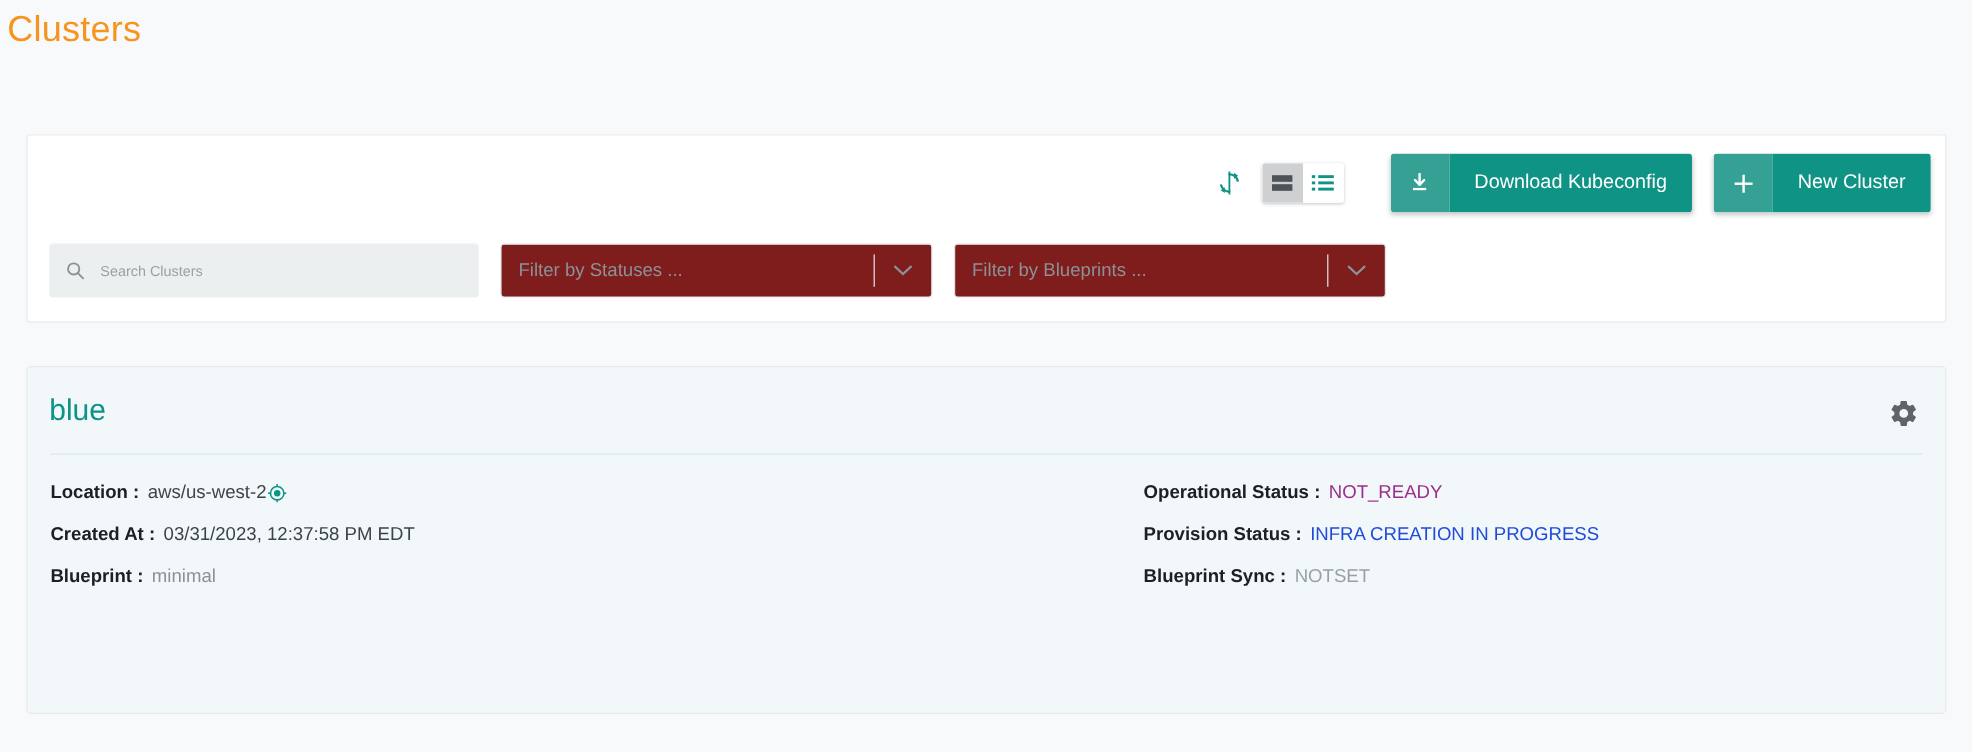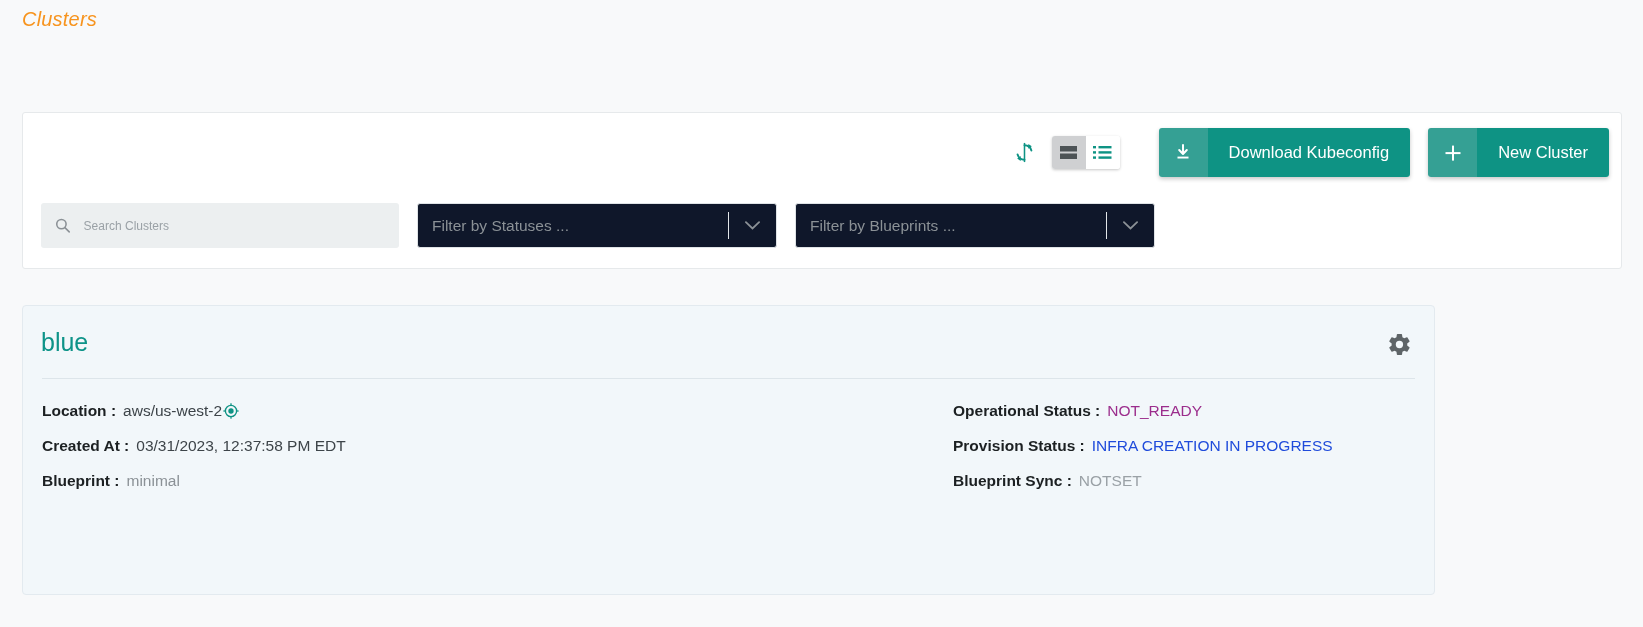--- a/index.html
+++ b/index.html
@@ -7,24 +7,23 @@
     margin: 0; padding: 0;
     width: 1643px; height: 627px;
     background: #f7f9fa;
     font-family: "Liberation Sans", sans-serif;
     overflow: hidden;
   }
   .page { position: relative; width: 1643px; height: 627px; background: #f8f9fa; }
 
   
   .page-title {
-    position: absolute; left: 22px; top: 8px;
-    font-size: 20px; color: #f7941e; font-weight: 400;
+    position: absolute; left: 6px; top: 8px;
+    font-size: 30px; color: #f7941e; font-weight: 400;
     letter-spacing: .2px;
-    font-style: italic;
   }
   .page-desc {
     position: absolute; left: 23px; top: 68px;
     font-size: 15.5px; color: #555b60; font-style: italic;
   }
 
   
   .toolbar-panel {
     position: absolute; left: 22px; top: 112px;
     width: 1600px; height: 157px;
@@ -72,39 +71,39 @@
     padding: 0 14px; gap: 11px;
   }
   .search-box input {
     border: none; background: transparent; outline: none;
     font-size: 12px; color: #6f767b; width: 100%;
     font-family: "Liberation Sans", sans-serif;
   }
   .search-box input::placeholder { color: #9aa1a6; }
 
   .select-box {
-    width: 360px; height: 45px; background: #0f172a;
+    width: 360px; height: 45px; background: #7f1d1d;
     border: 1px solid #dfe3e6; border-radius: 3px;
     display: flex; align-items: center; margin-left: 18px;
     position: relative;
   }
   .select-box .sel-text {
     flex: 1; padding-left: 14px; font-size: 15.5px; color: #8b9196;
     white-space: nowrap; overflow: hidden;
   }
   .select-box .divider { width: 1px; height: 27px; background: #e2e6e9; }
   .select-box .caret {
     width: 47px; display: flex; align-items: center; justify-content: center;
     color: #8b9196;
   }
 
   
   .cluster-card {
     position: absolute; left: 22px; top: 305px;
-    width: 1413px; height: 290px;
+    width: 1600px; height: 290px;
     background: #f2f7fa; border: 1px solid #e3eaef; border-radius: 4px;
   }
   .card-head {
     height: 72px; display: flex; align-items: center;
     padding: 0 0 0 18px; position: relative;
   }
   .card-title {
     font-size: 25px; color: #0d9388; font-weight: 400; cursor: pointer;
   }
   .gear-btn {

